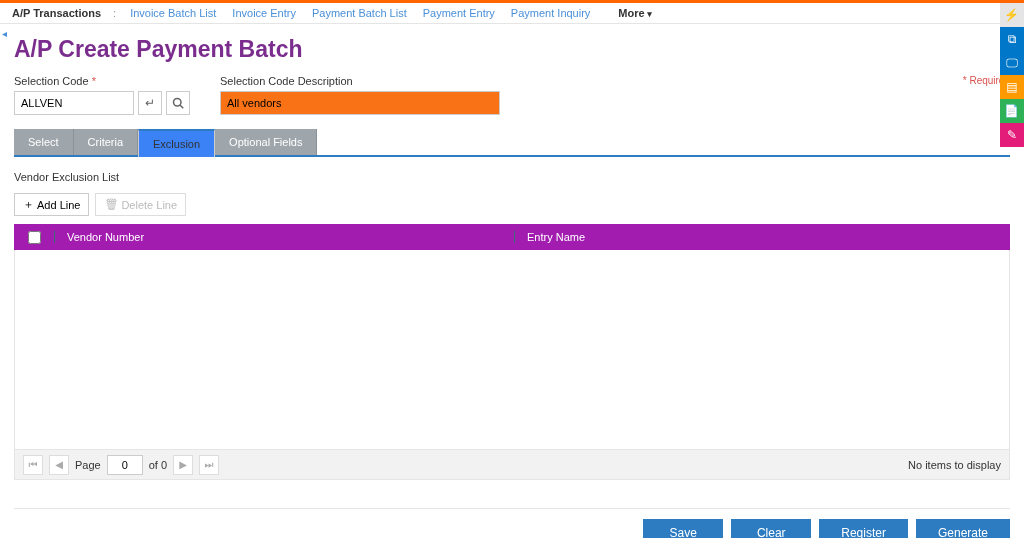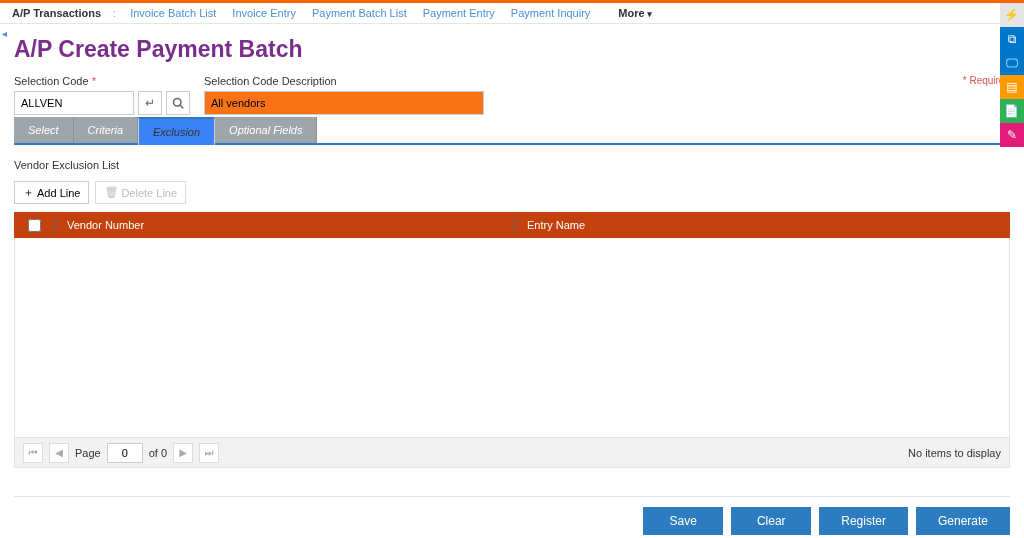--- a/index.html
+++ b/index.html
@@ -6,38 +6,38 @@
 body { font-family: Arial, Helvetica, sans-serif; font-size: 11px; color: #333; background: #fff; width: 1024px; height: 538px; overflow: hidden; position: relative; }
 .topbar { height: 3px; background: #ff6600; width: 100%; }
 .nav { display: flex; align-items: center; padding: 4px 12px; border-bottom: 1px solid #e5e5e5; font-size: 11px; }
 .nav-context { font-weight: bold; color: #333; margin-right: 6px; }
 .nav-sep { color: #999; margin: 0 6px; }
 .nav-link { color: #4a90d9; margin: 0 8px; cursor: pointer; }
 .nav-more { font-weight: bold; color: #333; margin-left: 20px; cursor: pointer; }
 .nav-more::after { content: " ▾"; font-size: 9px; }
 .content { padding: 6px 14px 0 14px; }
 .page-title { color: #7b2d8e; font-size: 23px; font-weight: bold; margin: 6px 0 12px 0; }
-.form-row { display: flex; align-items: flex-start; gap: 14px; position: relative; }
+.form-row { display: flex; align-items: flex-start; gap: 30px; position: relative; }
 .form-group label { display: block; font-size: 11px; color: #333; margin-bottom: 4px; }
 .req-star { color: #d9534f; }
 .field-row { display: flex; align-items: center; gap: 4px; }
 input.text { height: 24px; border: 1px solid #ccc; padding: 0 6px; font-size: 11px; background: #fff; }
 input.mono { width: 120px; }
 input.desc { width: 280px; background: #f97316; }
 .icon-btn { width: 24px; height: 24px; border: 1px solid #ccc; background: #fff; display: flex; align-items: center; justify-content: center; cursor: pointer; font-size: 12px; color: #666; }
 .required-label { position: absolute; right: 0; top: 0; color: #d9534f; font-size: 10px; }
 .required-label::before { content: "* "; }
-.tabs { margin-top: 2px; border-bottom: 2px solid #2d7cc1; display: flex; font-style: italic; }
+.tabs { margin-top: 14px; border-bottom: 2px solid #2d7cc1; display: flex; }
 .tab { padding: 7px 14px; background: #9ea5ab; color: #fff; font-size: 11px; cursor: pointer; border-right: 1px solid #8b9298; }
 .tab.active { background: #3b82f6; color: #333; border-top: 2px solid #2d7cc1; border-left: 1px solid #ccc; border-right: 1px solid #ccc; margin-bottom: -2px; }
 .section-title { font-weight: normal; font-size: 11px; margin: 14px 0 10px 0; }
 .actions-row { display: flex; gap: 6px; margin-bottom: 8px; }
 .small-btn { border: 1px solid #ccc; background: #fff; padding: 3px 8px; font-size: 11px; cursor: pointer; display: inline-flex; align-items: center; gap: 3px; }
 .small-btn.disabled { color: #bbb; border-color: #ddd; cursor: default; }
-.grid-header { display: flex; background: #c2410c; color: #fff; height: 26px; align-items: center; font-size: 11px; }
+.grid-header { display: flex; background: #a21caf; color: #fff; height: 26px; align-items: center; font-size: 11px; }
 .grid-header .col-check { width: 40px; display: flex; justify-content: center; }
 .grid-header .col1 { width: 460px; padding-left: 12px; border-left: 1px solid #3d6a77; }
 .grid-header .col2 { flex: 1; padding-left: 12px; border-left: 1px solid #3d6a77; }
 .col-check input { width: 13px; height: 13px; }
 .grid-body { height: 200px; border: 1px solid #e5e5e5; border-top: none; background: #fff; }
 .grid-footer { background: #f2f2f2; border: 1px solid #e5e5e5; border-top: none; height: 30px; display: flex; align-items: center; padding: 0 8px; font-size: 11px; justify-content: space-between; }
 .pager { display: flex; align-items: center; gap: 6px; }
 .pager-btn { width: 20px; height: 20px; border: 1px solid #ddd; background: #fff; color: #aaa; display: flex; align-items: center; justify-content: center; cursor: default; font-size: 10px; }
 .pager input { width: 36px; height: 20px; border: 1px solid #ccc; text-align: center; font-size: 11px; }
 .footer-bar { border-top: 1px solid #e5e5e5; margin-top: 28px; padding-top: 10px; display: flex; justify-content: flex-end; gap: 8px; }

